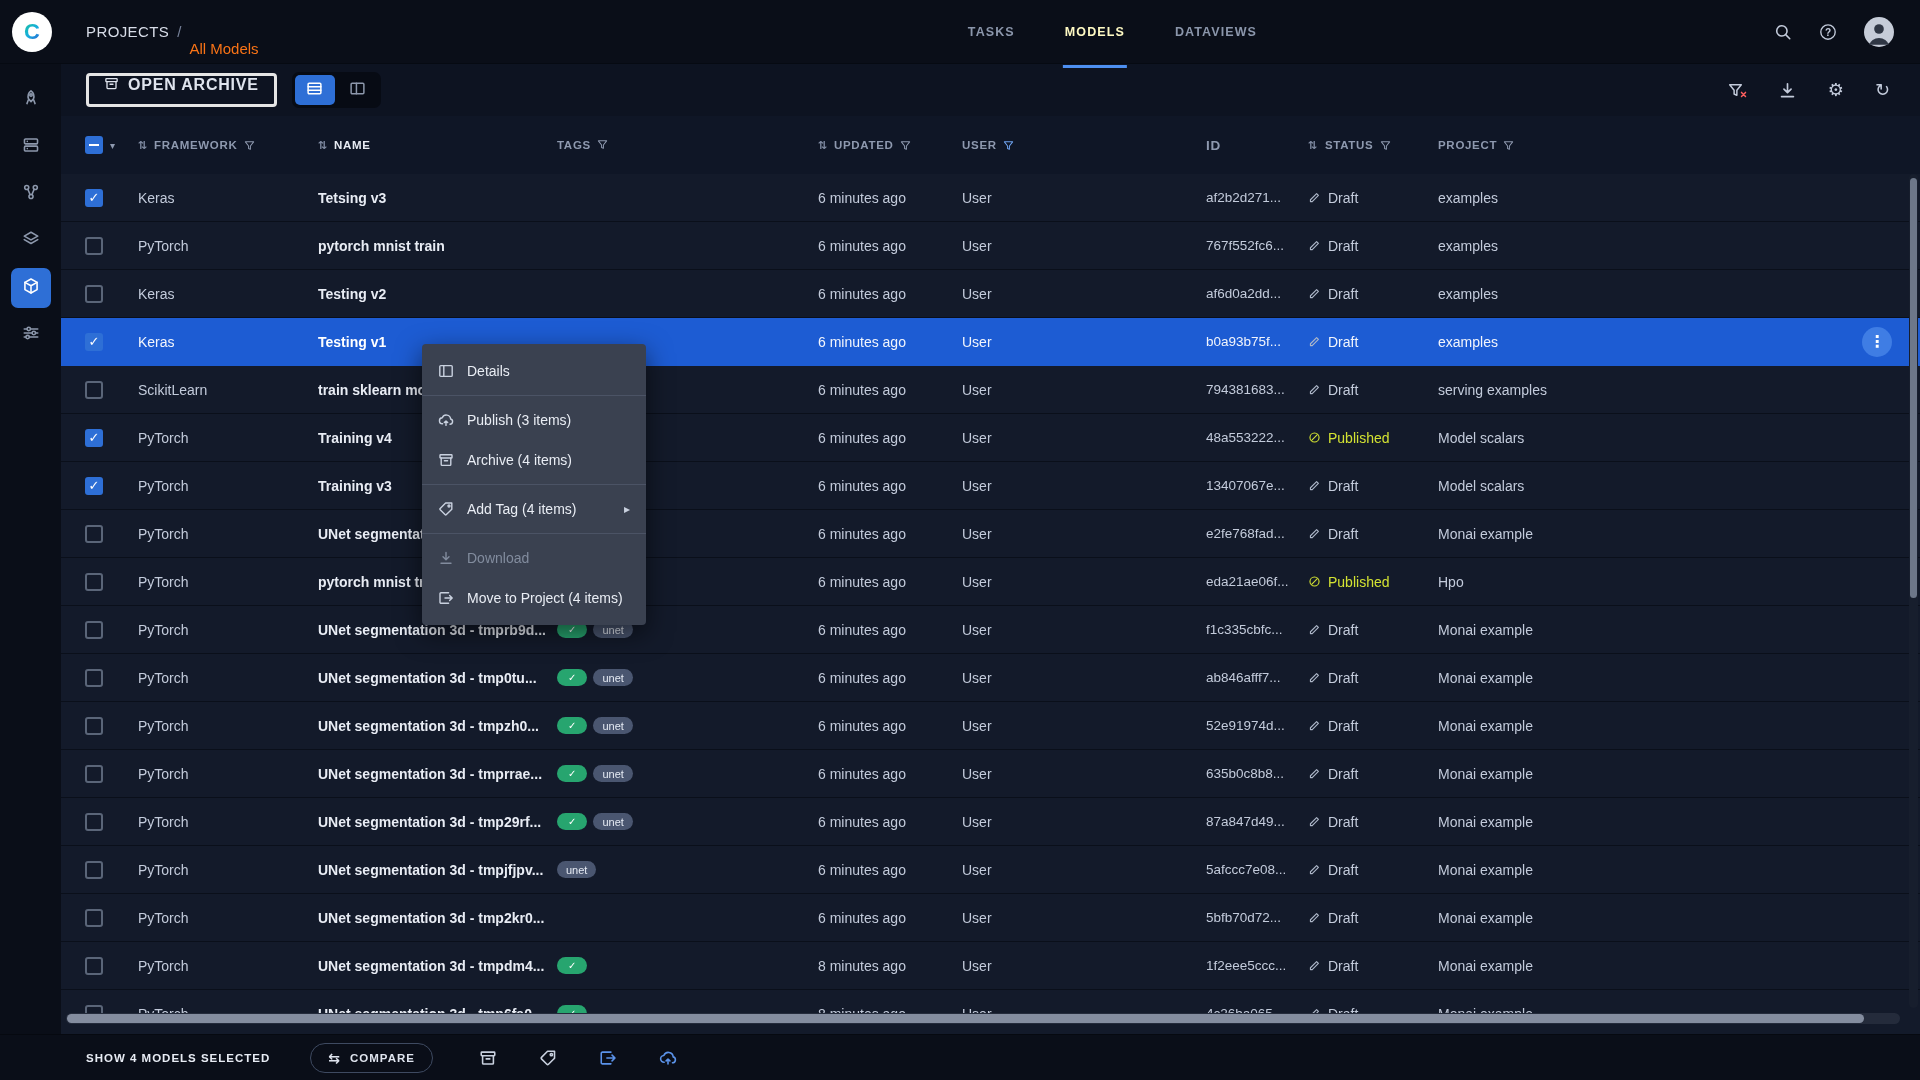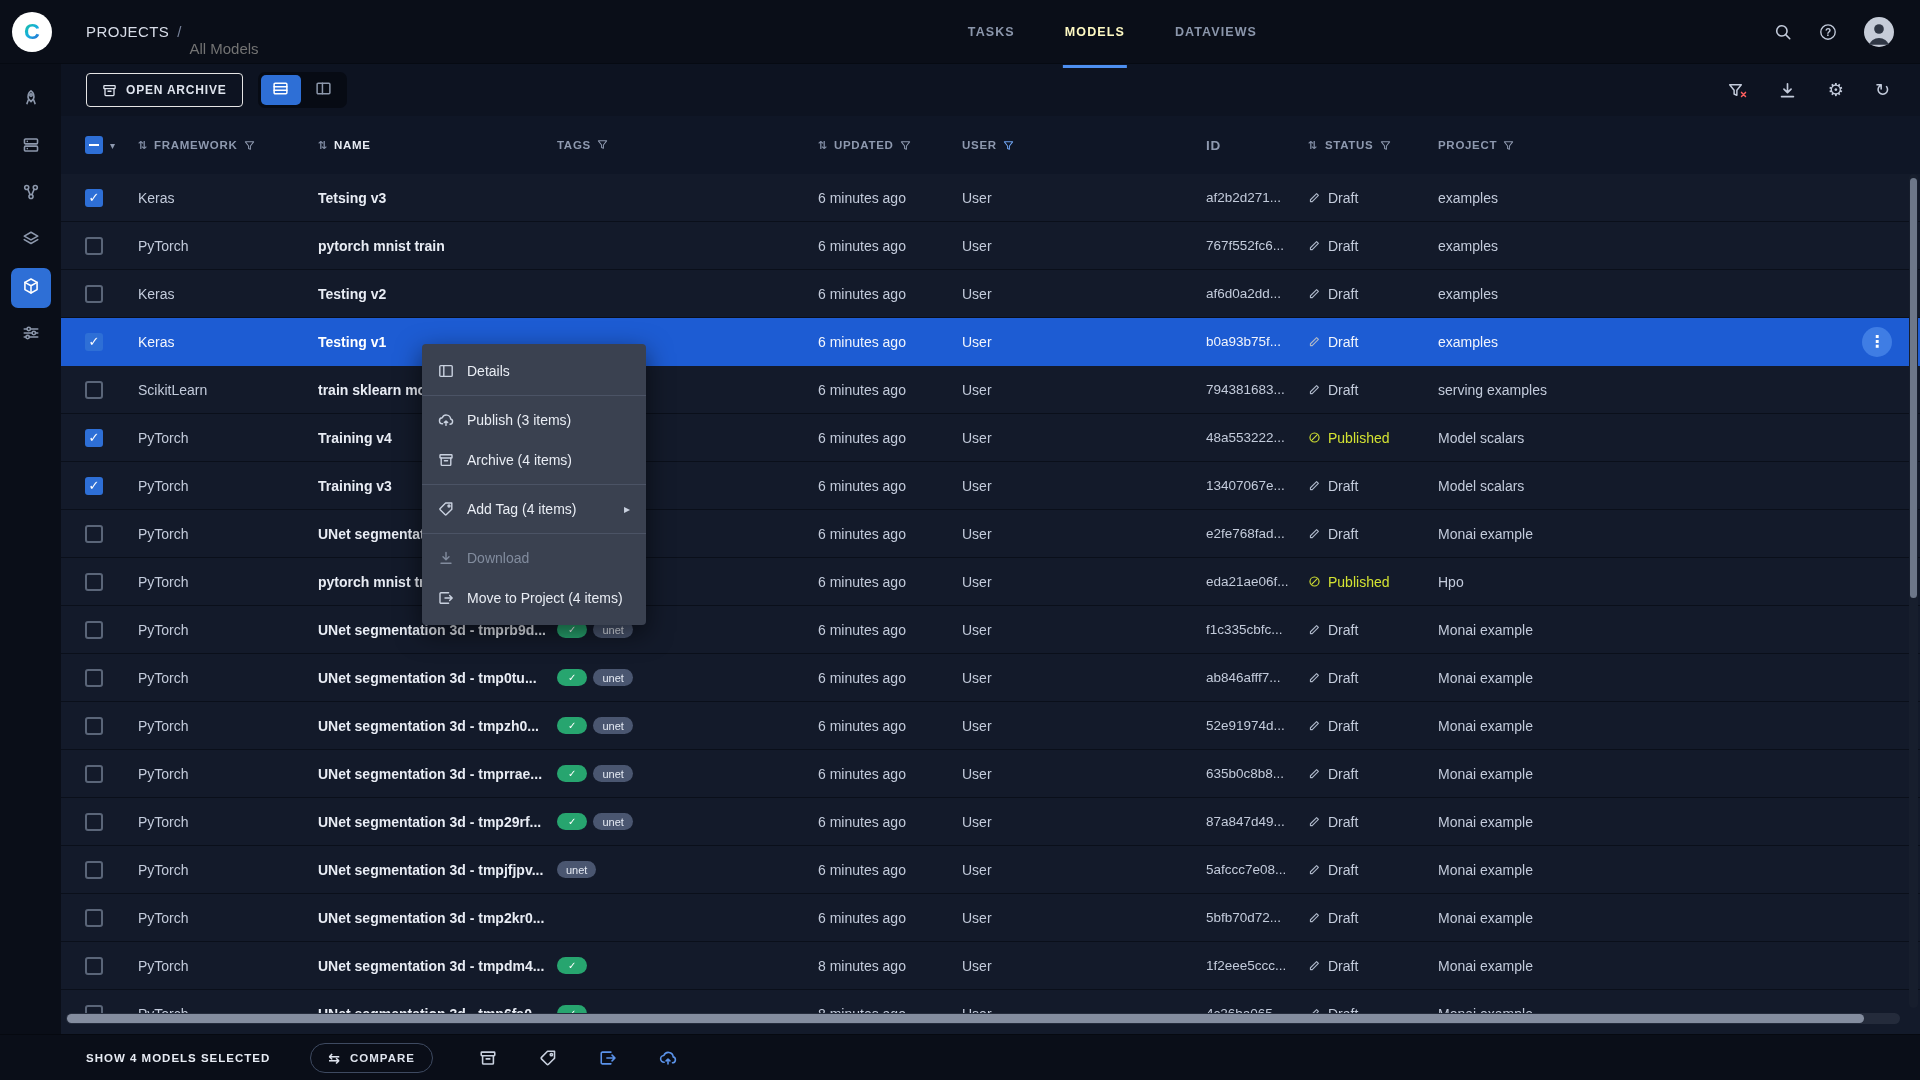--- a/index.html
+++ b/index.html
@@ -7,41 +7,41 @@
   .app { position:relative; width:1920px; height:1080px; background:#0d1321; }
 
   
   .topbar { position:absolute; top:0; left:0; right:0; height:64px; background:#0a0e18; display:flex; align-items:center; z-index:50; border-bottom:1px solid #060a12; }
   .logo-box { width:64px; height:64px; display:flex; align-items:center; justify-content:center; }
   .logo { width:40px; height:40px; border-radius:50%; background:#ffffff; display:flex; align-items:center; justify-content:center; }
   .logo-c { font-size:22px; font-weight:bold; background:linear-gradient(135deg,#19c09a 10%,#17aee0 50%,#2a5fd0 90%); -webkit-background-clip:text; background-clip:text; color:transparent; }
   .breadcrumb { margin-left:22px; display:flex; align-items:center; gap:8px; font-size:15px; }
   .bc-root { color:#d8dde8; letter-spacing:.4px; }
   .bc-sep { color:#77829a; }
-  .bc-cur { color:#737373;margin-top:34px; }
+  .bc-cur { color:#f97316;margin-top:34px; }
   .tabs { position:absolute; left:50%; transform:translateX(2%); height:64px; display:flex; gap:46px; }
   .tab { height:68px; display:flex; align-items:center; font-size:12.5px; font-weight:bold; letter-spacing:1.1px; color:#8b96ab; border-bottom:3px solid transparent; padding:0 2px; cursor:pointer; }
   .tab.active { color:#fef9c3; border-bottom-color:#4d8ff0; }
   .top-icons { margin-left:auto; display:flex; align-items:center; gap:27px; padding-right:26px; }
   .top-ico { color:#c3cbdb; display:flex; }
   .top-ico svg { width:18px; height:18px; }
   .top-ico.avatar svg { width:30px; height:30px; }
 
   
   .sidenav { position:absolute; top:64px; left:0; width:61px; bottom:46px; background:#0a0e18; z-index:40; display:flex; flex-direction:column; align-items:center; padding-top:16px; }
   .side-item { width:40px; height:40px; margin-bottom:7px; border-radius:7px; display:flex; align-items:center; justify-content:center; color:#8d98ac; cursor:pointer; }
   .side-item svg { width:18px; height:18px; }
   .side-item.active { background:#2e6fd6; color:#ffffff; }
 
   
   .main { position:absolute; left:61px; top:64px; right:0; bottom:46px; background:#0d1321; overflow:hidden; }
 
   
   .toolbar { height:52px; display:flex; align-items:center; padding-left:25px; }
-  .btn-archive { height:34px; display:flex; align-items:center; gap:9px; padding:0 15px; background:transparent; border:1px solid #e5e5e5; border-radius:4px; color:#dfe4ee; font-size:12px; font-weight:bold; letter-spacing:.8px; font-family:inherit; cursor:pointer; }
+  .btn-archive { height:34px; display:flex; align-items:flex-start; gap:9px; padding:0 15px; background:transparent; border:3px solid #e5e5e5; border-radius:4px; color:#dfe4ee; font-size:16px; font-weight:bold; letter-spacing:.8px; font-family:inherit; cursor:pointer; }
   .btn-archive .ico { display:flex; color:#dfe4ee; }
   .btn-archive .ico svg { width:15px; height:15px; }
   .view-toggle { margin-left:15px; background:#070b14; border-radius:7px; padding:3px; display:flex; gap:3px; }
   .vt { width:40px; height:30px; border:none; border-radius:5px; background:transparent; color:#8d98ac; display:flex; align-items:center; justify-content:center; cursor:pointer; }
   .vt svg { width:17px; height:17px; }
   .vt.active { background:#2e6fd6; color:#fff; }
   .toolbar-right { margin-left:auto; display:flex; align-items:center; gap:31px; padding-right:30px; }
   .tb-ico { color:#c3cbdb; display:flex; cursor:pointer; }
   .tb-ico svg { width:19px; height:19px; }
   .glyph { font-family:"DejaVu Sans",sans-serif; font-size:18px; line-height:1; }

